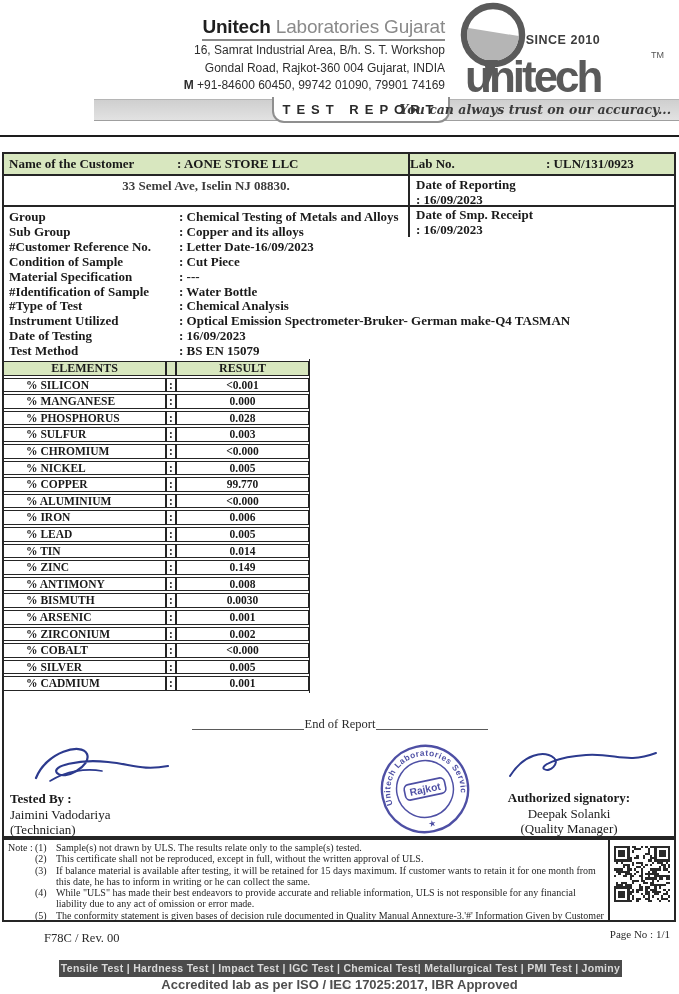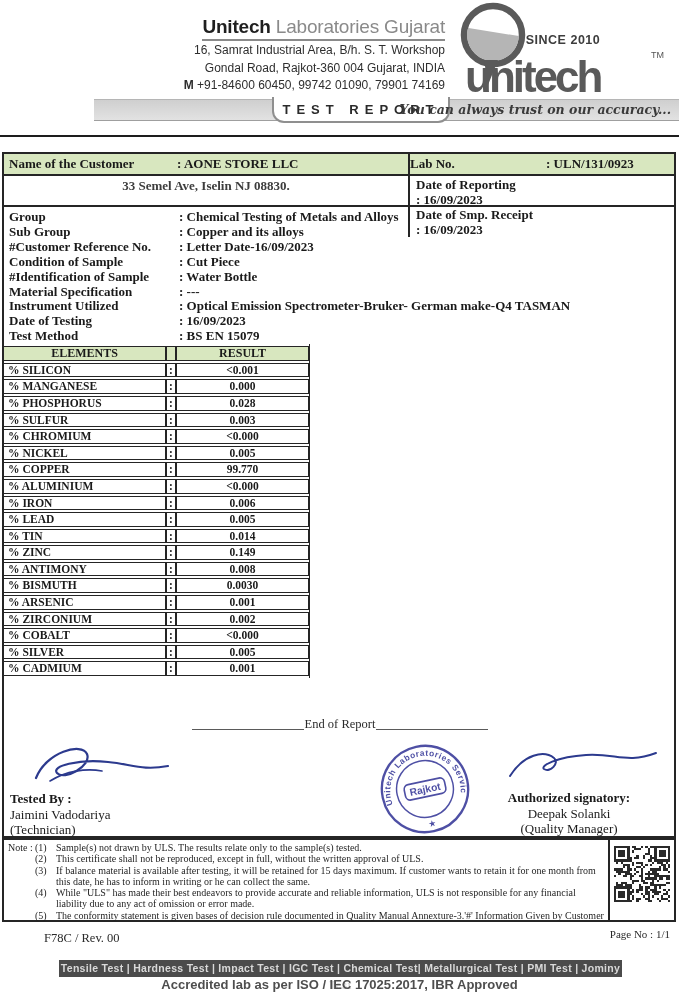--- a/index.html
+++ b/index.html
@@ -43,21 +43,21 @@
 
   .details { padding:3px 0 0 5px; }
   .drow { display:flex; font-size:13px; font-weight:bold; line-height:14.9px; }
   .drow .dl { width:170px; flex:0 0 auto; }
   .drow .dv::before { content:": "; }
 
   .etable-wrap { position:relative; width:306px; border-right:1.5px solid #252525; }
   table.etable { border-collapse:separate; border-spacing:0 2px; width:306px; table-layout:fixed; margin-left:-1px; }
   .etable td, .etable th { border:1.5px solid #252525; font-size:11.5px; font-weight:bold; height:12.6px; line-height:12.6px; padding:0; }
   .etable th { background:var(--green); text-align:center; font-size:12px; }
-  .etable td.el { text-align:left; padding-left:4px; }
+  .etable td.el { text-align:left; padding-left:22px; }
   .etable td.cl { text-align:center; }
   .etable td.cl::before { content:":"; }
   .etable td.rs { text-align:center; }
 
   .eor { position:absolute; left:0; width:672px; top:543px; display:flex; justify-content:center; align-items:flex-end;margin-top:20px; }
   .eor-line { width:112px; border-bottom:1.2px solid #5a5a5a; height:13px; margin-bottom:2px; }
   .eor-text { font-size:12.5px; color:#2a2a2a; padding:0 1px; }
 
   .sig-left { position:absolute; left:24px; top:586px; width:152px; height:56px; }
   .tested-by { position:absolute; left:6px; top:637px; font-size:13px; line-height:15.5px; }
@@ -164,26 +164,30 @@
         </div>
       <div class="drow">
           <span class="dl">#Customer Reference No.</span>
           <span class="dv"> Letter Date-16/09/2023</span>
         </div>
       <div class="drow">
           <span class="dl">Condition of Sample</span>
           <span class="dv">Cut Piece</span>
         </div>
       <div class="drow">
+          <span class="dl">Material Specification</span>
+          <span class="dv">---</span>
+        </div>
+      <div class="drow">
           <span class="dl">#Identification of Sample</span>
           <span class="dv">Water Bottle</span>
         </div>
       <div class="drow">
-          <span class="dl">Material Specification</span>
-          <span class="dv">---</span>
+          <span class="dl">#Type of Test</span>
+          <span class="dv">Chemical Analysis</span>
         </div>
       <div class="drow">
           <span class="dl">Instrument Utilized</span>
           <span class="dv">Optical Emission Spectrometer-Bruker- German make-Q4 TASMAN</span>
         </div>
       <div class="drow">
           <span class="dl">Date of Testing</span>
           <span class="dv">16/09/2023</span>
         </div>
       <div class="drow">

